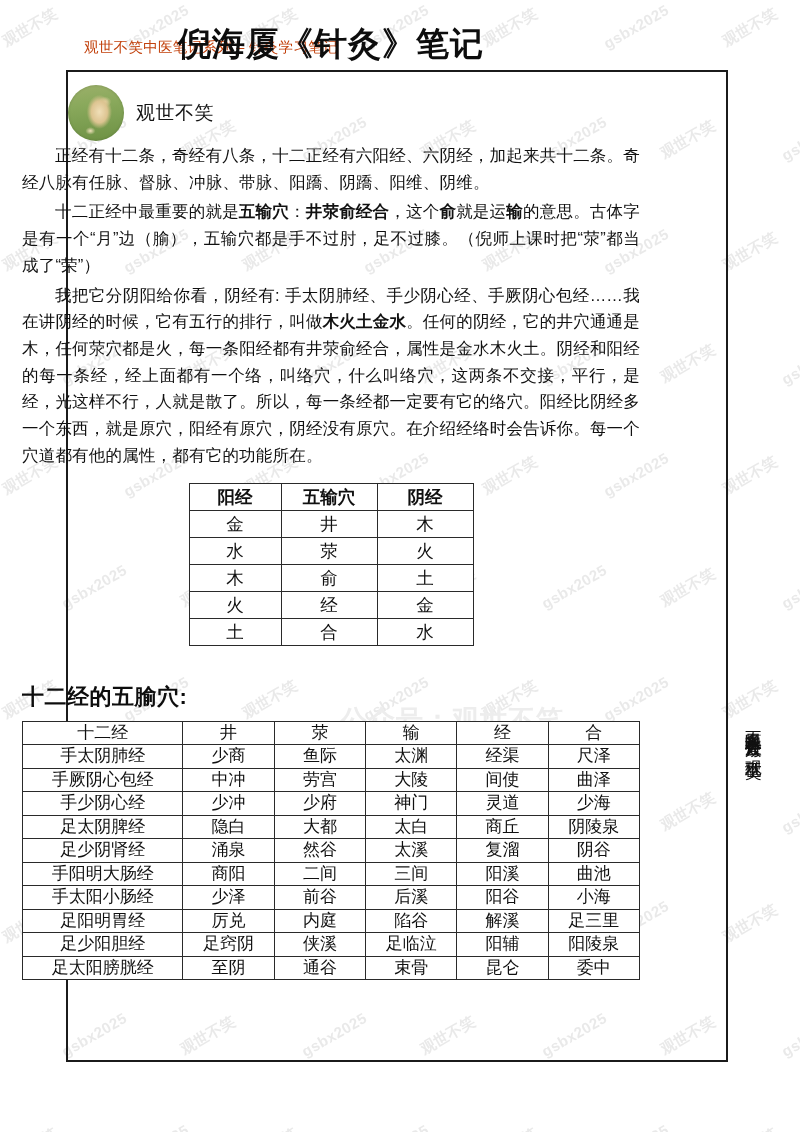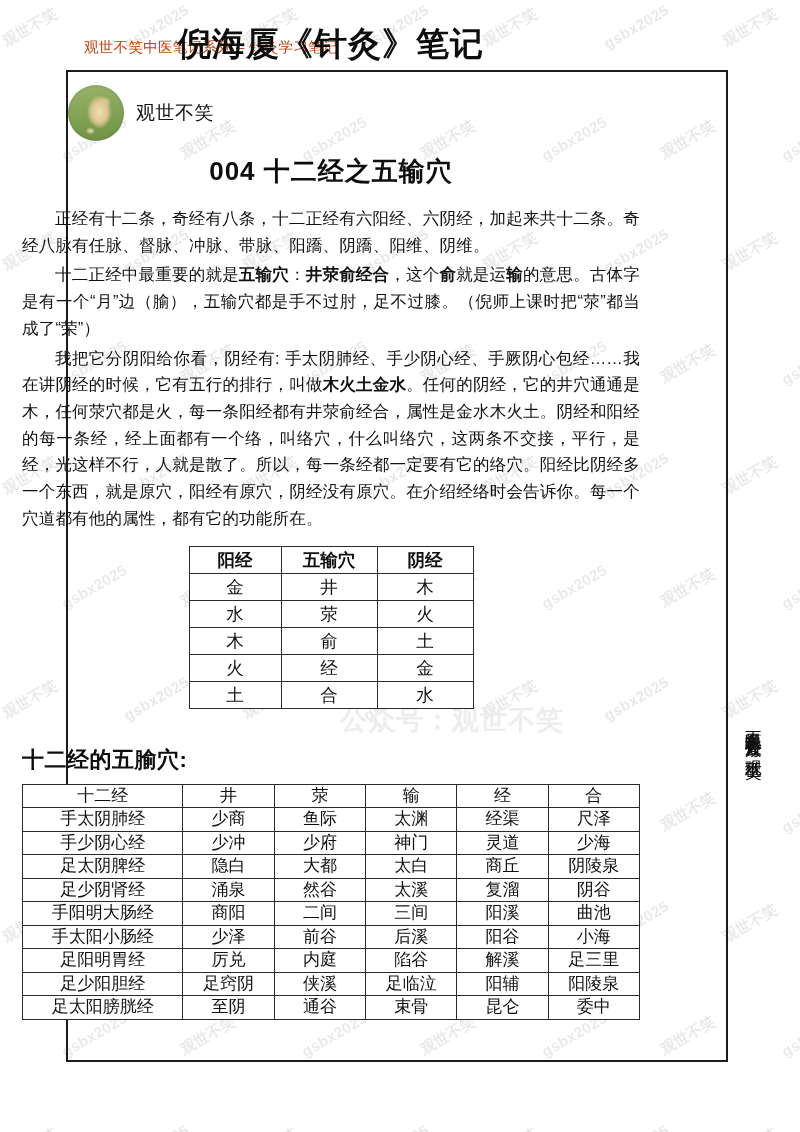--- a/index.html
+++ b/index.html
@@ -301,21 +301,20 @@
 
   <div id="content">
 
     <div id="doc-title">倪海厦《针灸》笔记</div>
 
     <div id="author-row">
       <div id="avatar"></div>
       <div id="author-name">观世不笑</div>
     </div>
 
-    <div id="doc-subtitle">004 十二经之五输穴</div>
 
     <div id="paragraphs">
         <div class="para"><span>正经有十二条，奇经有八条，十二正经有六阳经、六阴经，加起来共十二条。奇经八脉有任脉、督脉、冲脉、带脉、阳蹻、阴蹻、阳维、阴维。</span></div>
         <div class="para"><span>十二正经中最重要的就是</span><b>五输穴</b><span>：</span><b>井荥俞经合</b><span>，这个</span><b>俞</b><span>就是运</span><b>输</b><span>的意思。古体字是有一个“月”边（腧），五输穴都是手不过肘，足不过膝。（倪师上课时把“荥”都当成了“荣”）</span></div>
         <div class="para"><span>我把它分阴阳给你看，阴经有: 手太阴肺经、手少阴心经、手厥阴心包经……我在讲阴经的时候，它有五行的排行，叫做</span><b>木火土金水</b><span>。任何的阴经，它的井穴通通是木，任何荥穴都是火，每一条阳经都有井荥俞经合，属性是金水木火土。阴经和阳经的每一条经，经上面都有一个络，叫络穴，什么叫络穴，这两条不交接，平行，是经，光这样不行，人就是散了。所以，每一条经都一定要有它的络穴。阳经比阴经多一个东西，就是原穴，阳经有原穴，阴经没有原穴。在介绍经络时会告诉你。每一个穴道都有他的属性，都有它的功能所在。</span></div>
       </div>
 
     <div id="table-wux-wrap">
       <table class="grid" id="table-wux">
         <thead>
@@ -371,20 +370,28 @@
       <tbody>
           <tr>
             <td class="col-name">手太阴肺经</td>
             <td class="col-pt">少商</td>
             <td class="col-pt">鱼际</td>
             <td class="col-pt">太渊</td>
             <td class="col-pt">经渠</td>
             <td class="col-pt">尺泽</td>
           </tr>
           <tr>
+            <td class="col-name">手厥阴心包经</td>
+            <td class="col-pt">中冲</td>
+            <td class="col-pt">劳宫</td>
+            <td class="col-pt">大陵</td>
+            <td class="col-pt">间使</td>
+            <td class="col-pt">曲泽</td>
+          </tr>
+          <tr>
             <td class="col-name">手少阴心经</td>
             <td class="col-pt">少冲</td>
             <td class="col-pt">少府</td>
             <td class="col-pt">神门</td>
             <td class="col-pt">灵道</td>
             <td class="col-pt">少海</td>
           </tr>
           <tr>
             <td class="col-name">足太阴脾经</td>
             <td class="col-pt">隐白</td>

